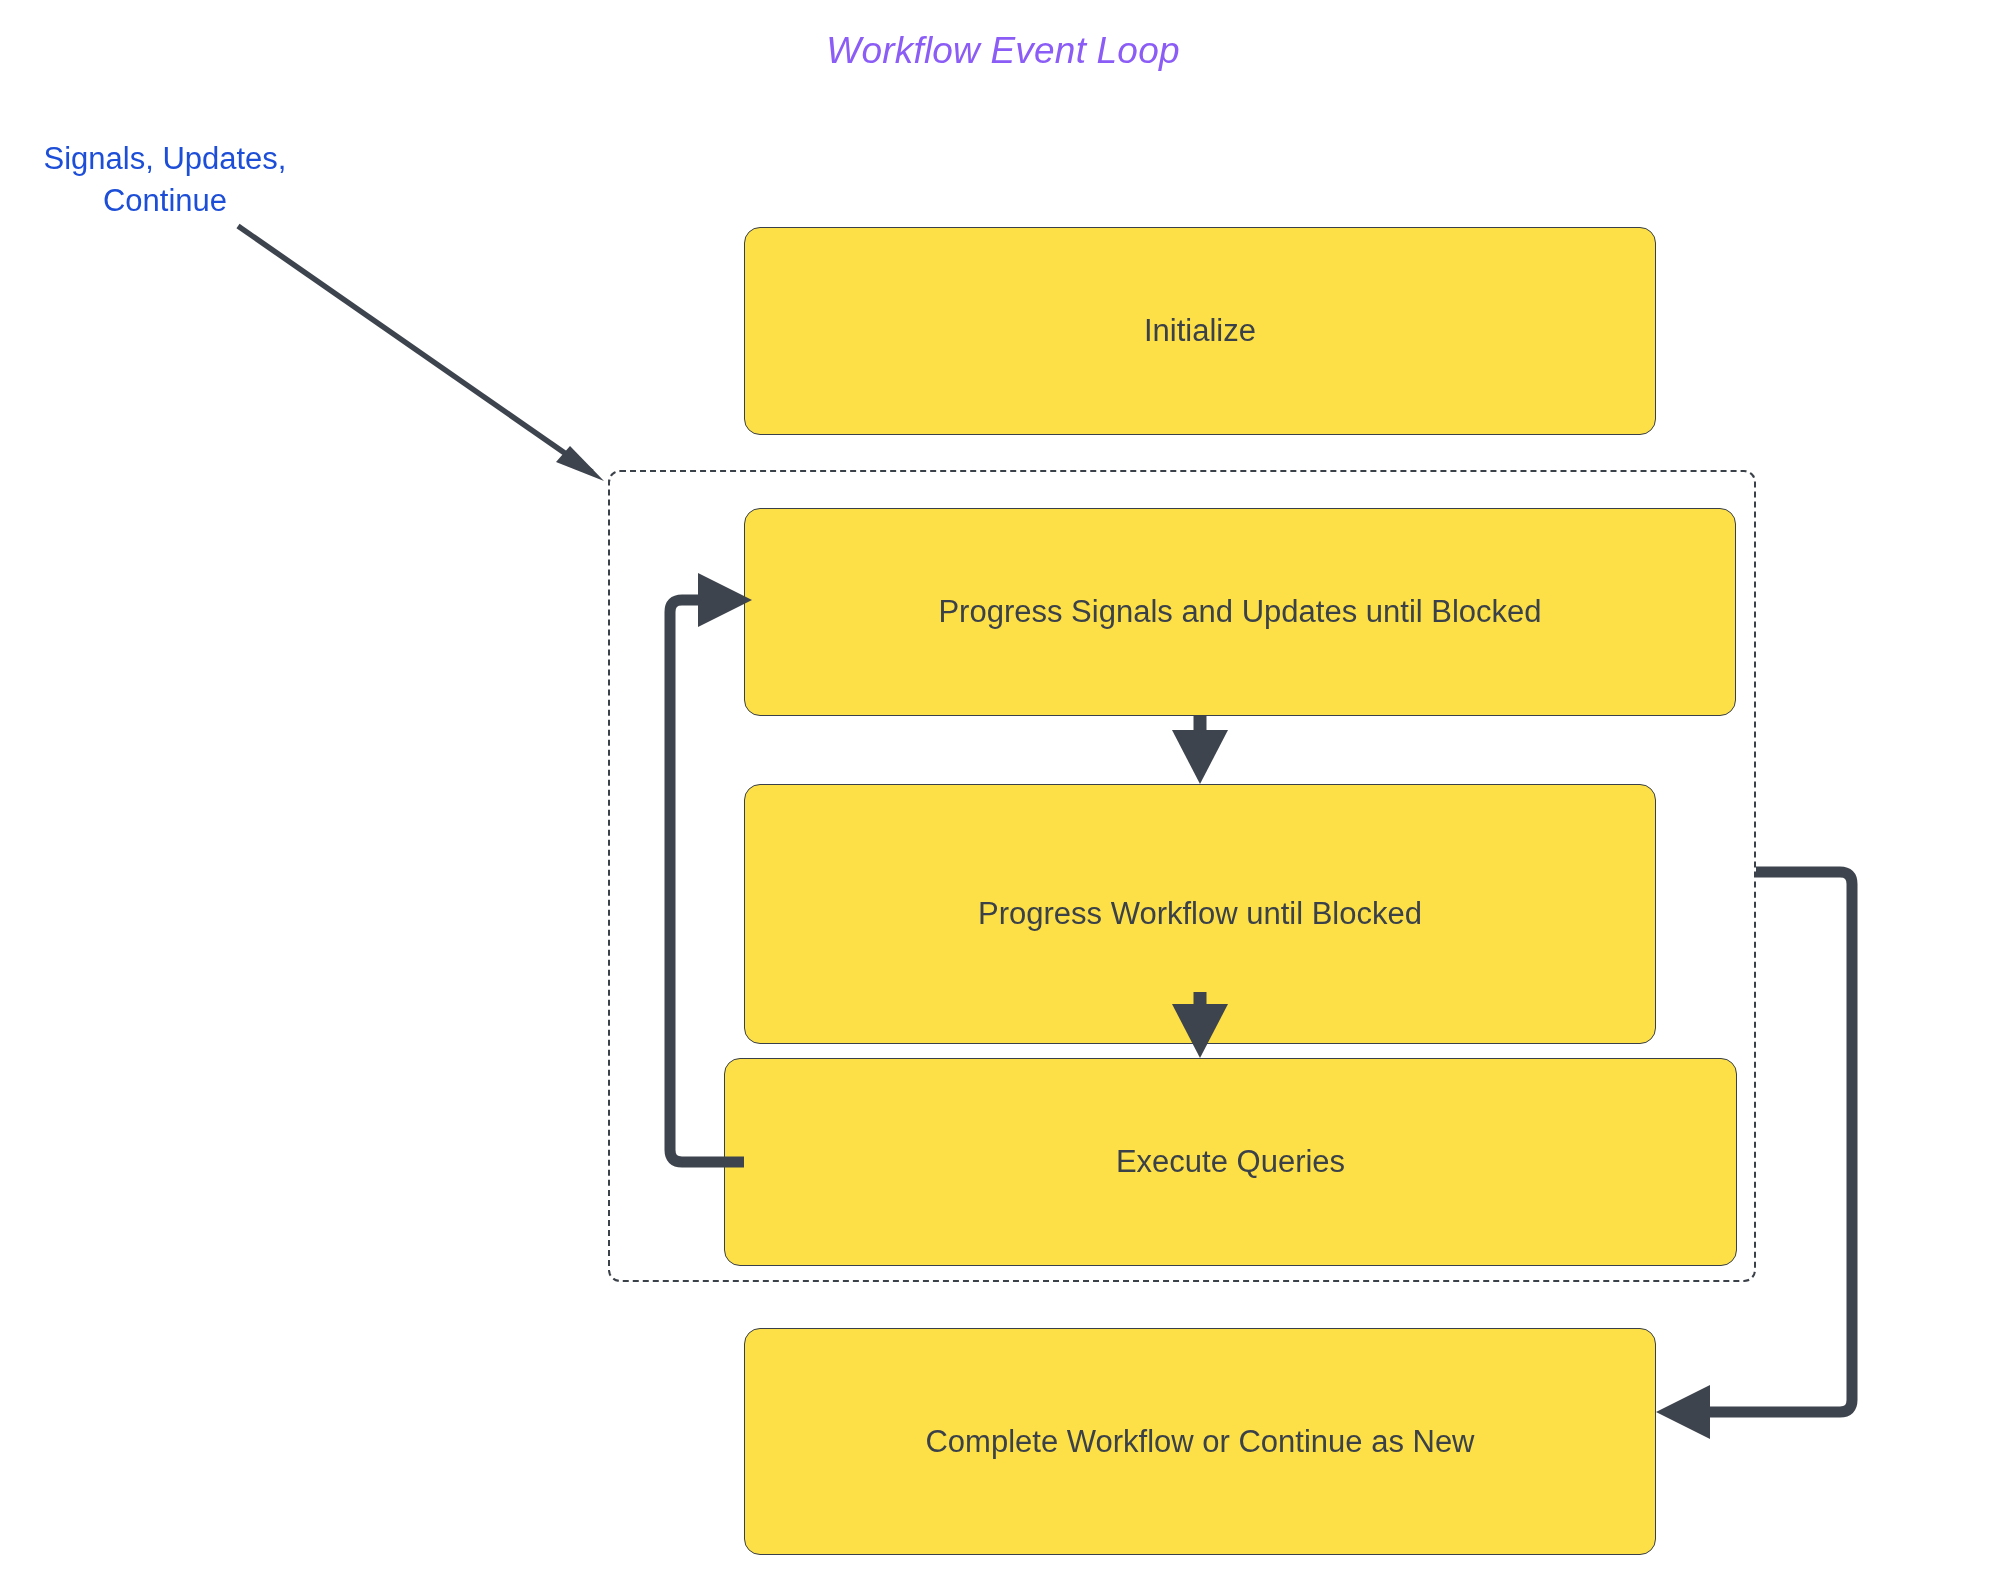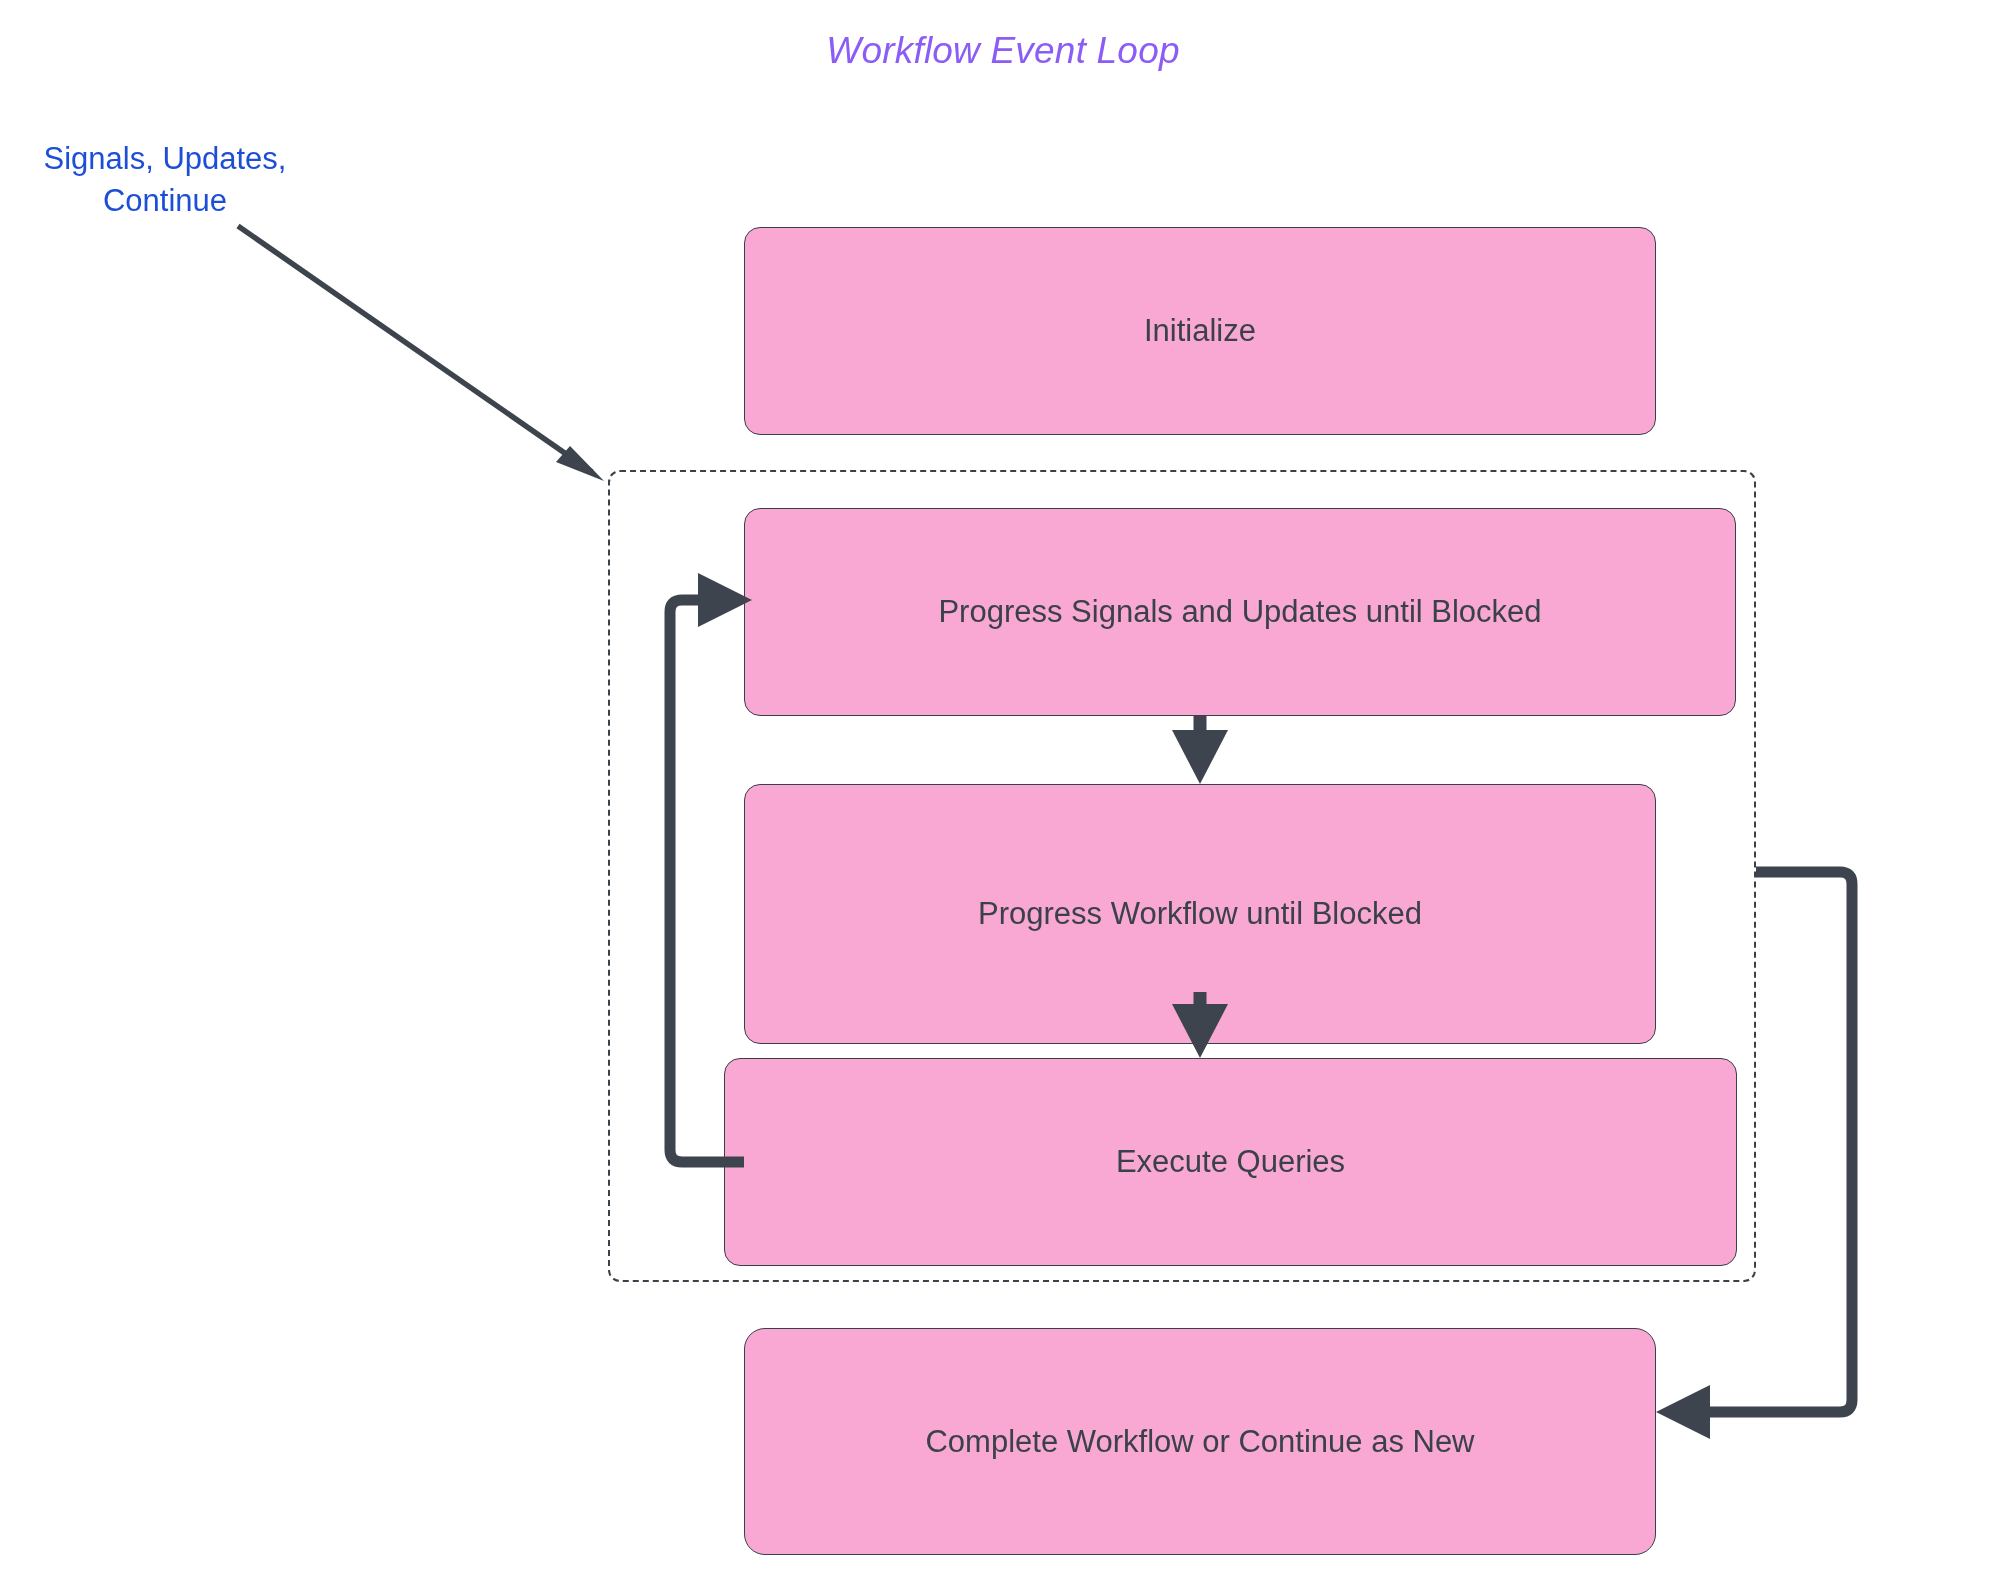--- a/index.html
+++ b/index.html
@@ -45,37 +45,37 @@
     font-size: 31px;
     line-height: 42px;
     color: #1d4ed8;
   }
 
   .node {
     position: absolute;
     box-sizing: border-box;
     border: 1.6px solid #39404a;
     border-radius: 16px;
-    background: #f9a8d4;
+    background: #fde047;
     display: flex;
     align-items: center;
     justify-content: center;
   }
   .node-label {
     font-size: 31px;
     color: #3b4149;
     text-align: center;
     white-space: nowrap;
   }
 
   #node-initialize        { left: 744px;  top: 227px;  width: 912px; height: 208px; }
   #node-progress-signals  { left: 744px;  top: 508px;  width: 992px; height: 208px; }
   #node-progress-workflow { left: 744px;  top: 784px;  width: 912px; height: 260px; }
   #node-execute-queries   { left: 724px;  top: 1058px; width: 1013px; height: 208px; }
-  #node-complete-workflow { left: 744px;  top: 1328px; width: 912px; height: 227px; border-radius: 21px; }
+  #node-complete-workflow { left: 744px;  top: 1328px; width: 912px; height: 227px; }
 
   #loop-container {
     position: absolute;
     left: 608px;
     top: 470px;
     width: 1148px;
     height: 812px;
     box-sizing: border-box;
     border: 2.2px dashed #3b4149;
     border-radius: 12px;

